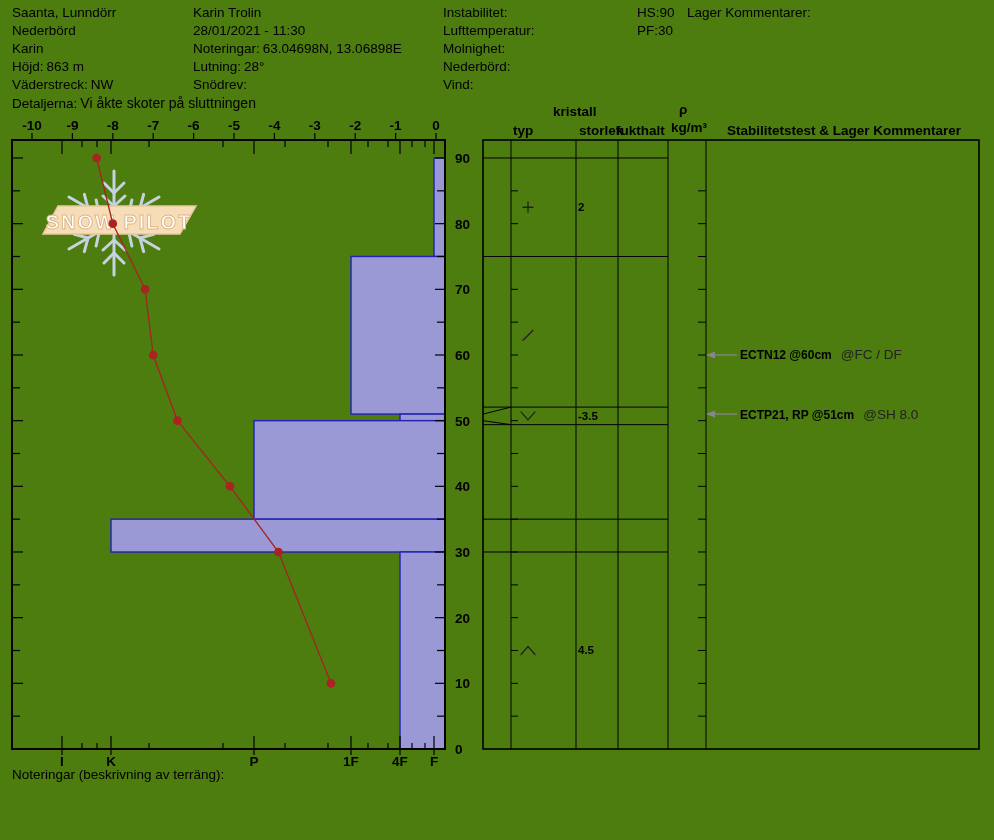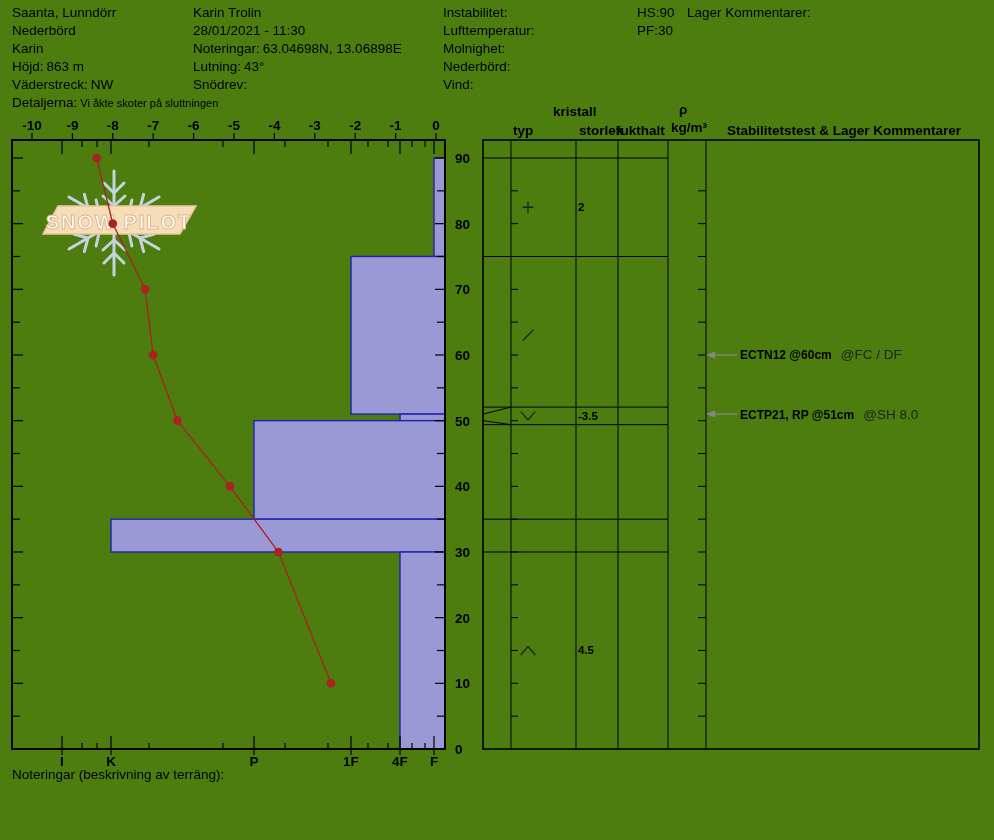--- a/index.html
+++ b/index.html
@@ -1,21 +1,21 @@
 <!DOCTYPE html>
 <html><head>
 <meta charset="utf-8">
 <style>
   html,body{margin:0;padding:0;background:#fff;}
   .page{position:relative;width:994px;height:840px;background:#4d7c0f;
         font-family:"Liberation Sans",sans-serif;font-size:13.5px;color:#000;overflow:hidden;}
   .hcol{position:absolute;top:4px;line-height:18px;white-space:nowrap;}
   .hrow{height:18px;}
   .b{font-weight:normal;}
-  .sm{font-size:11px;}
+  .sm{font-size:14px;}
   .hv{margin-left:3px;}
   #chart-svg{position:absolute;left:0;top:0;font-family:"Liberation Sans",sans-serif;}
   .footer{position:absolute;left:12px;top:767px;}
 </style>
 </head>
 <body>
 
 <div class="page">
 
   <div class="hcol" style="left:12px">
@@ -24,21 +24,21 @@
     <div class="hrow"><span>Karin</span></div>
     <div class="hrow"><span class="b">Höjd:</span><span class="hv">863 m</span></div>
     <div class="hrow"><span class="b">Väderstreck:</span><span class="hv">NW</span></div>
     <div class="hrow"><span class="b">Detaljerna:</span><span class="hv sm">Vi åkte skoter på sluttningen</span></div>
   </div>
 
   <div class="hcol" style="left:193px">
     <div class="hrow"><span>Karin Trolin</span></div>
     <div class="hrow"><span>28/01/2021 - 11:30</span></div>
     <div class="hrow"><span class="b">Noteringar:</span><span class="hv">63.04698N, 13.06898E</span></div>
-    <div class="hrow"><span class="b">Lutning:</span><span class="hv">43°</span></div>
+    <div class="hrow"><span class="b">Lutning:</span><span class="hv">28°</span></div>
     <div class="hrow"><span class="b">Snödrev:</span></div>
   </div>
 
   <div class="hcol" style="left:443px">
     <div class="hrow"><span class="b">Instabilitet:</span></div>
     <div class="hrow"><span class="b">Lufttemperatur:</span></div>
     <div class="hrow"><span class="b">Molnighet:</span></div>
     <div class="hrow"><span class="b">Nederbörd:</span></div>
     <div class="hrow"><span class="b">Vind:</span></div>
   </div>

